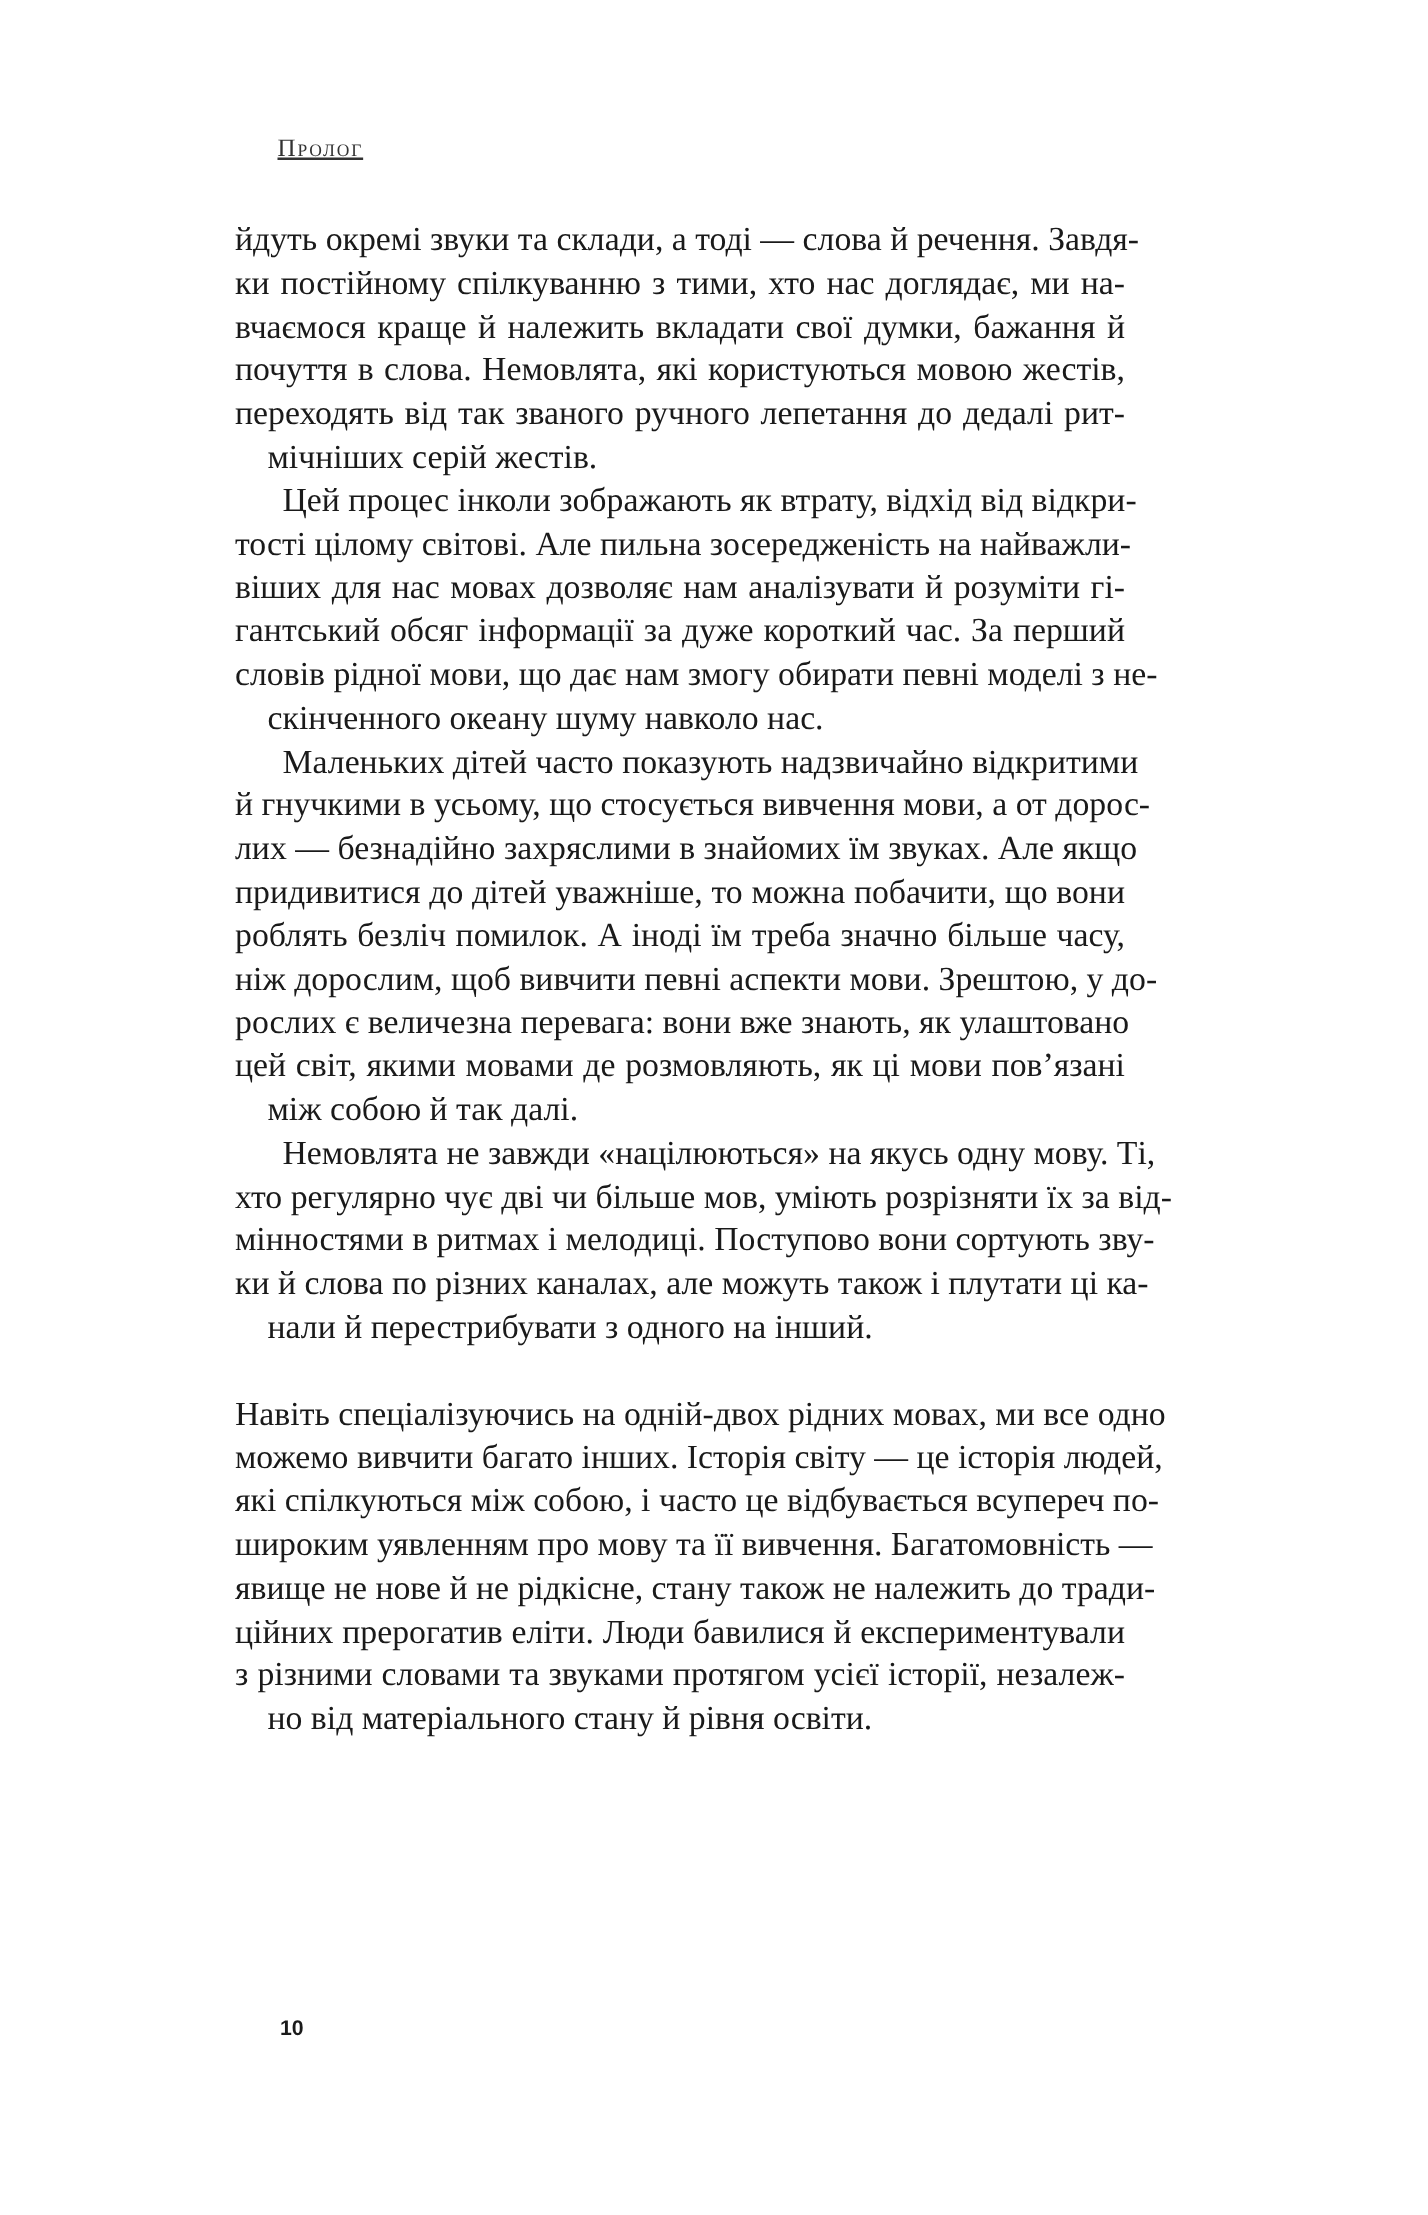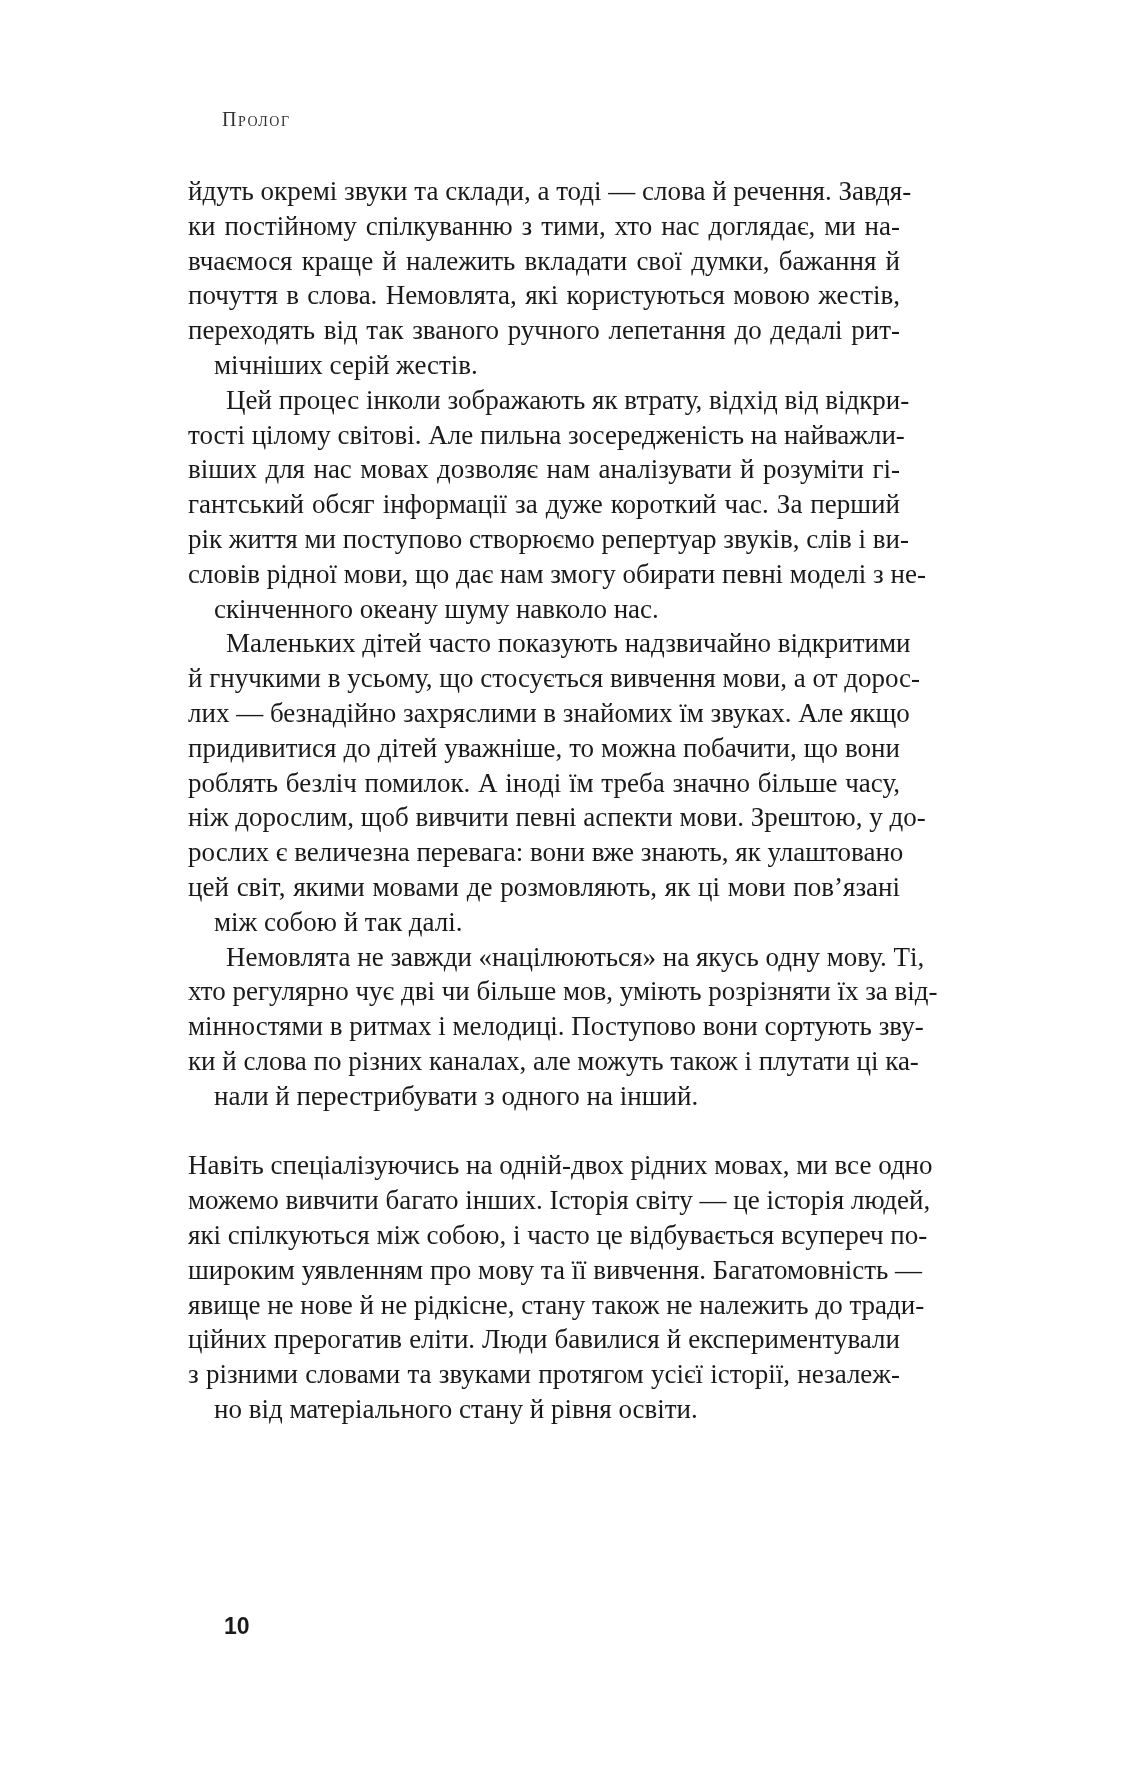--- a/index.html
+++ b/index.html
@@ -16,20 +16,21 @@
       color: #1a1a1a;
     }
     .running-head {
       position: absolute;
       left: 222px;
       top: 108px;
       font-size: 20px;
       letter-spacing: 1.5px;
       color: #333333;
       font-variant: small-caps;
+      text-decoration: underline;
     }
     .text-block {
       position: absolute;
       left: 188px;
       top: 174px;
       width: 712px;
       font-size: 27px;
       line-height: 34.8px;
     }
     .line {
@@ -48,21 +49,21 @@
     }
     .section-gap {
       height: 34.8px;
     }
     .folio {
       position: absolute;
       left: 224px;
       top: 1613px;
       font-family: "Liberation Sans", "DejaVu Sans", sans-serif;
       font-weight: bold;
-      font-size: 23px;
+      font-size: 17px;
       color: #1a1a1a;
     }
   </style>
 </head>
 <body>
 
 <div class="running-head">Пролог</div>
 
 <div class="text-block">
 
@@ -73,21 +74,20 @@
     <span class="line">почуття в слова. Немовлята, які користуються мовою жестів,</span>
     <span class="line">переходять від так званого ручного лепетання до дедалі рит-</span>
     <span class="line last">мічніших серій жестів.</span>
   </div>
 
   <div>
     <span class="line indent">Цей процес інколи зображають як втрату, відхід від відкри-</span>
     <span class="line">тості цілому світові. Але пильна зосередженість на найважли-</span>
     <span class="line">віших для нас мовах дозволяє нам аналізувати й розуміти гі-</span>
     <span class="line">гантський обсяг інформації за дуже короткий час. За перший</span>
-    <span class="line">рік життя ми поступово створюємо репертуар звуків, слів і ви-</span>
     <span class="line">словів рідної мови, що дає нам змогу обирати певні моделі з не-</span>
     <span class="line last">скінченного океану шуму навколо нас.</span>
   </div>
 
   <div>
     <span class="line indent">Маленьких дітей часто показують надзвичайно відкритими</span>
     <span class="line">й гнучкими в усьому, що стосується вивчення мови, а от дорос-</span>
     <span class="line">лих — безнадійно захряслими в знайомих їм звуках. Але якщо</span>
     <span class="line">придивитися до дітей уважніше, то можна побачити, що вони</span>
     <span class="line">роблять безліч помилок. А іноді їм треба значно більше часу,</span>

